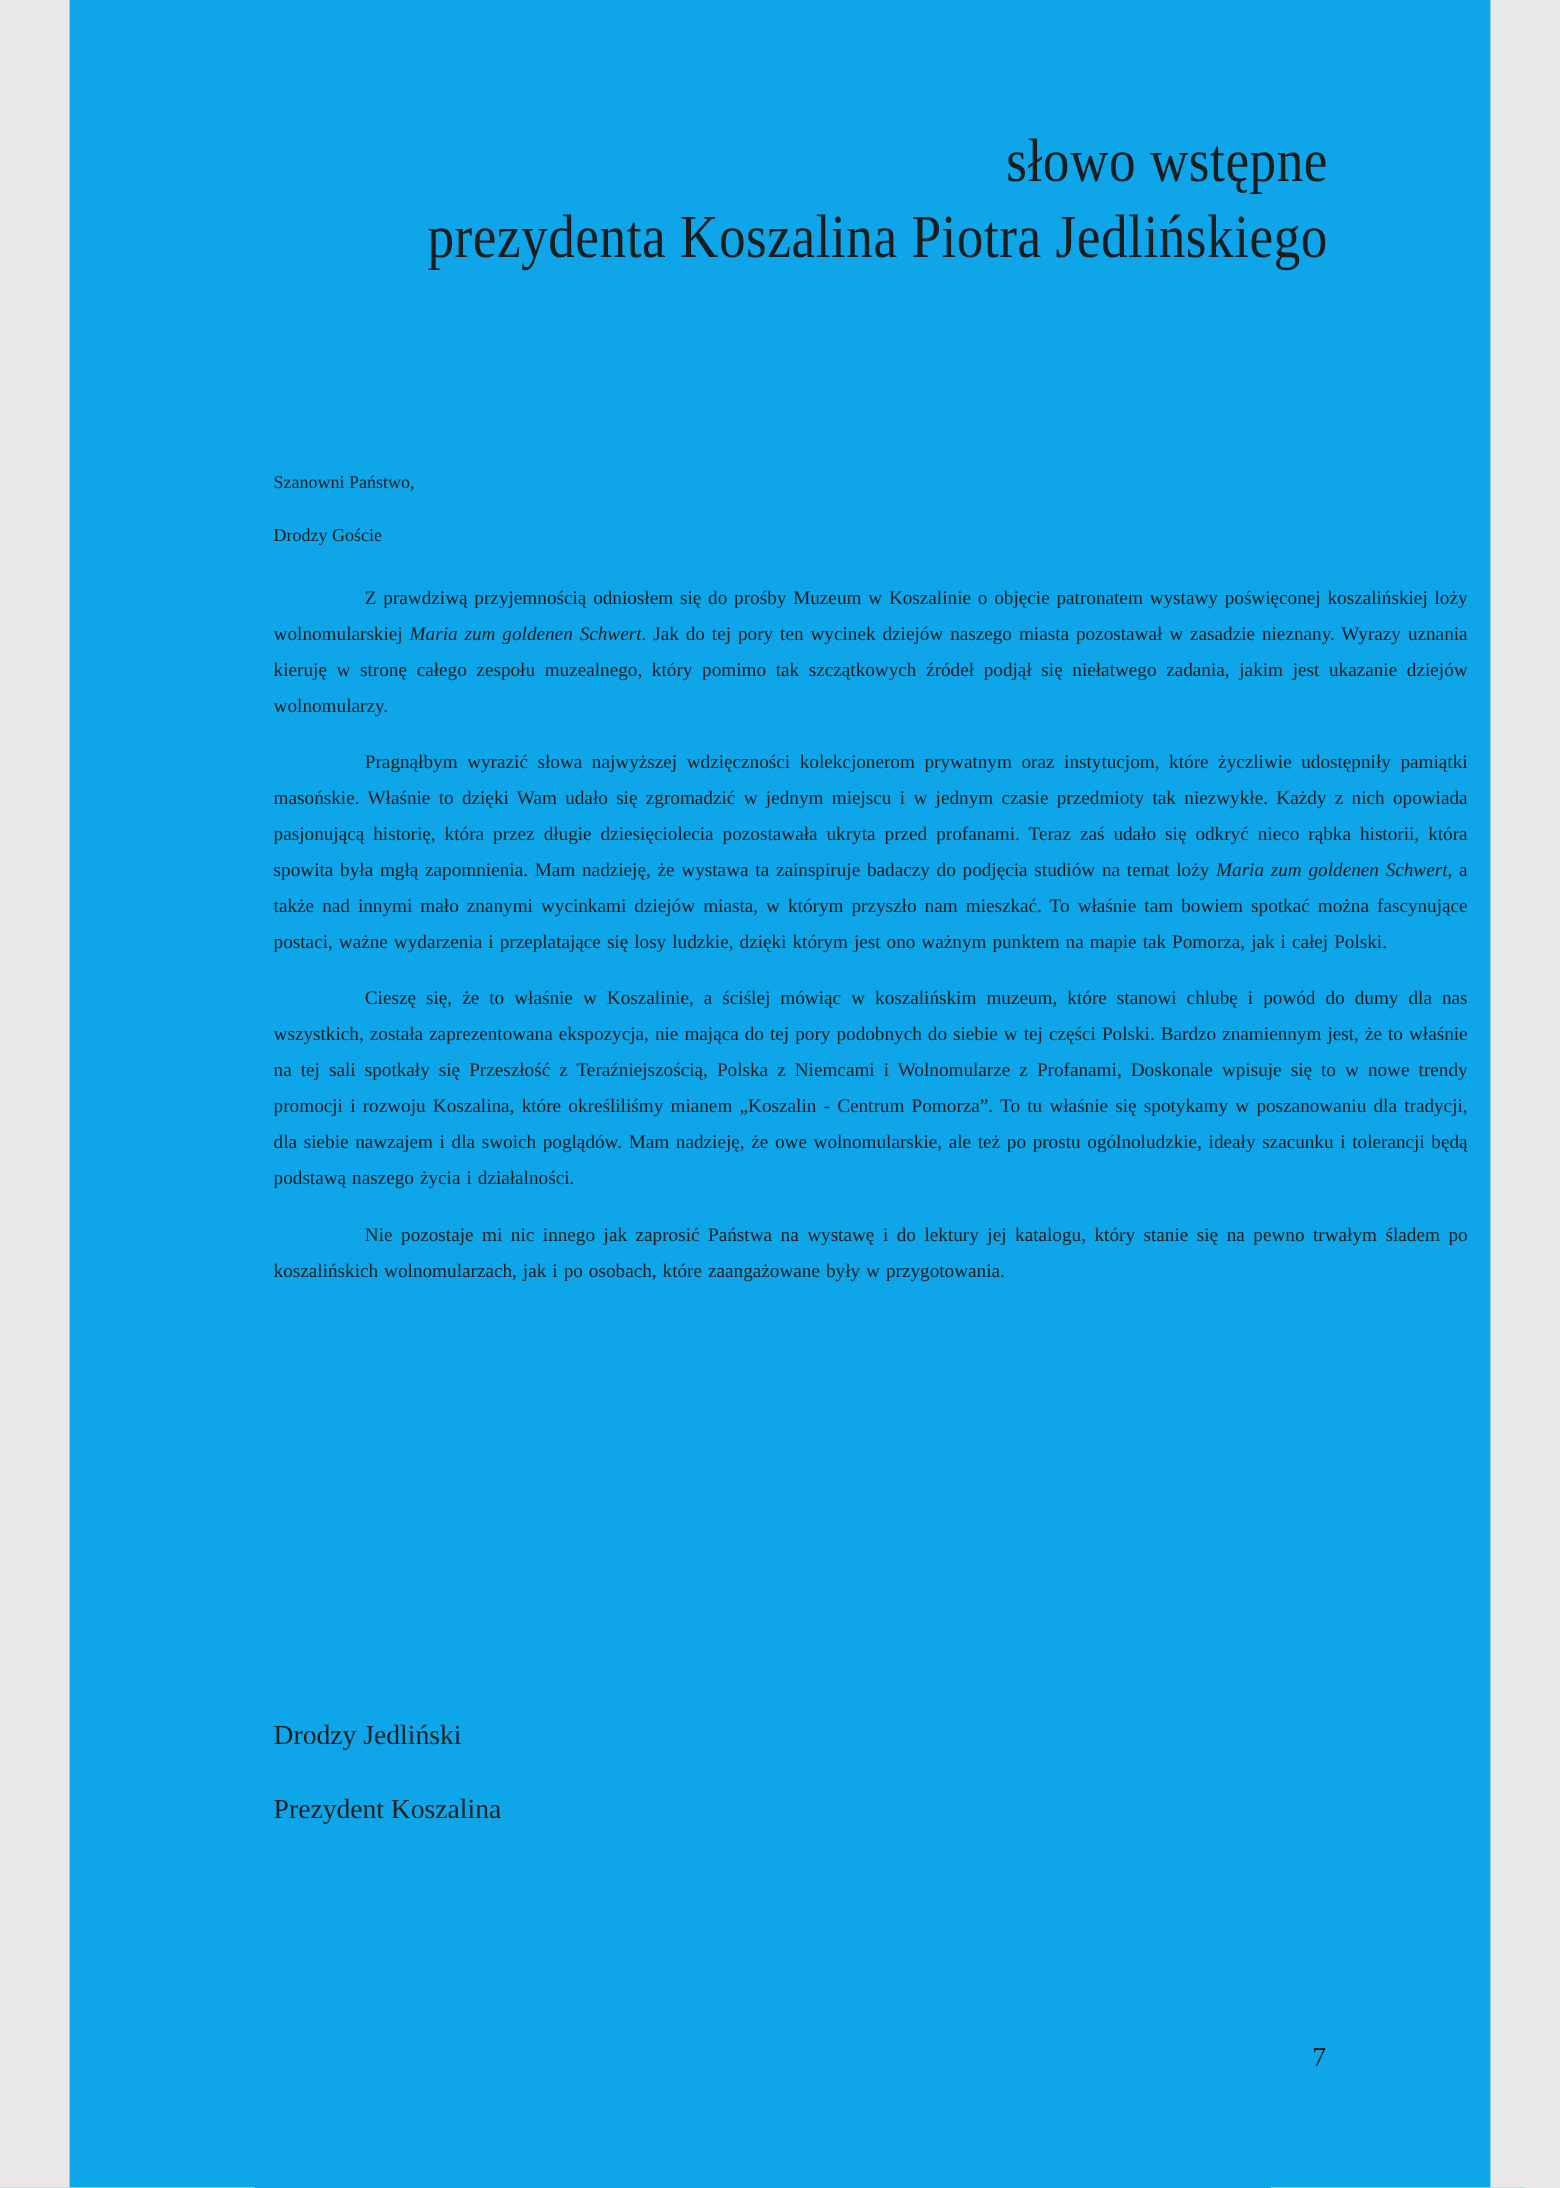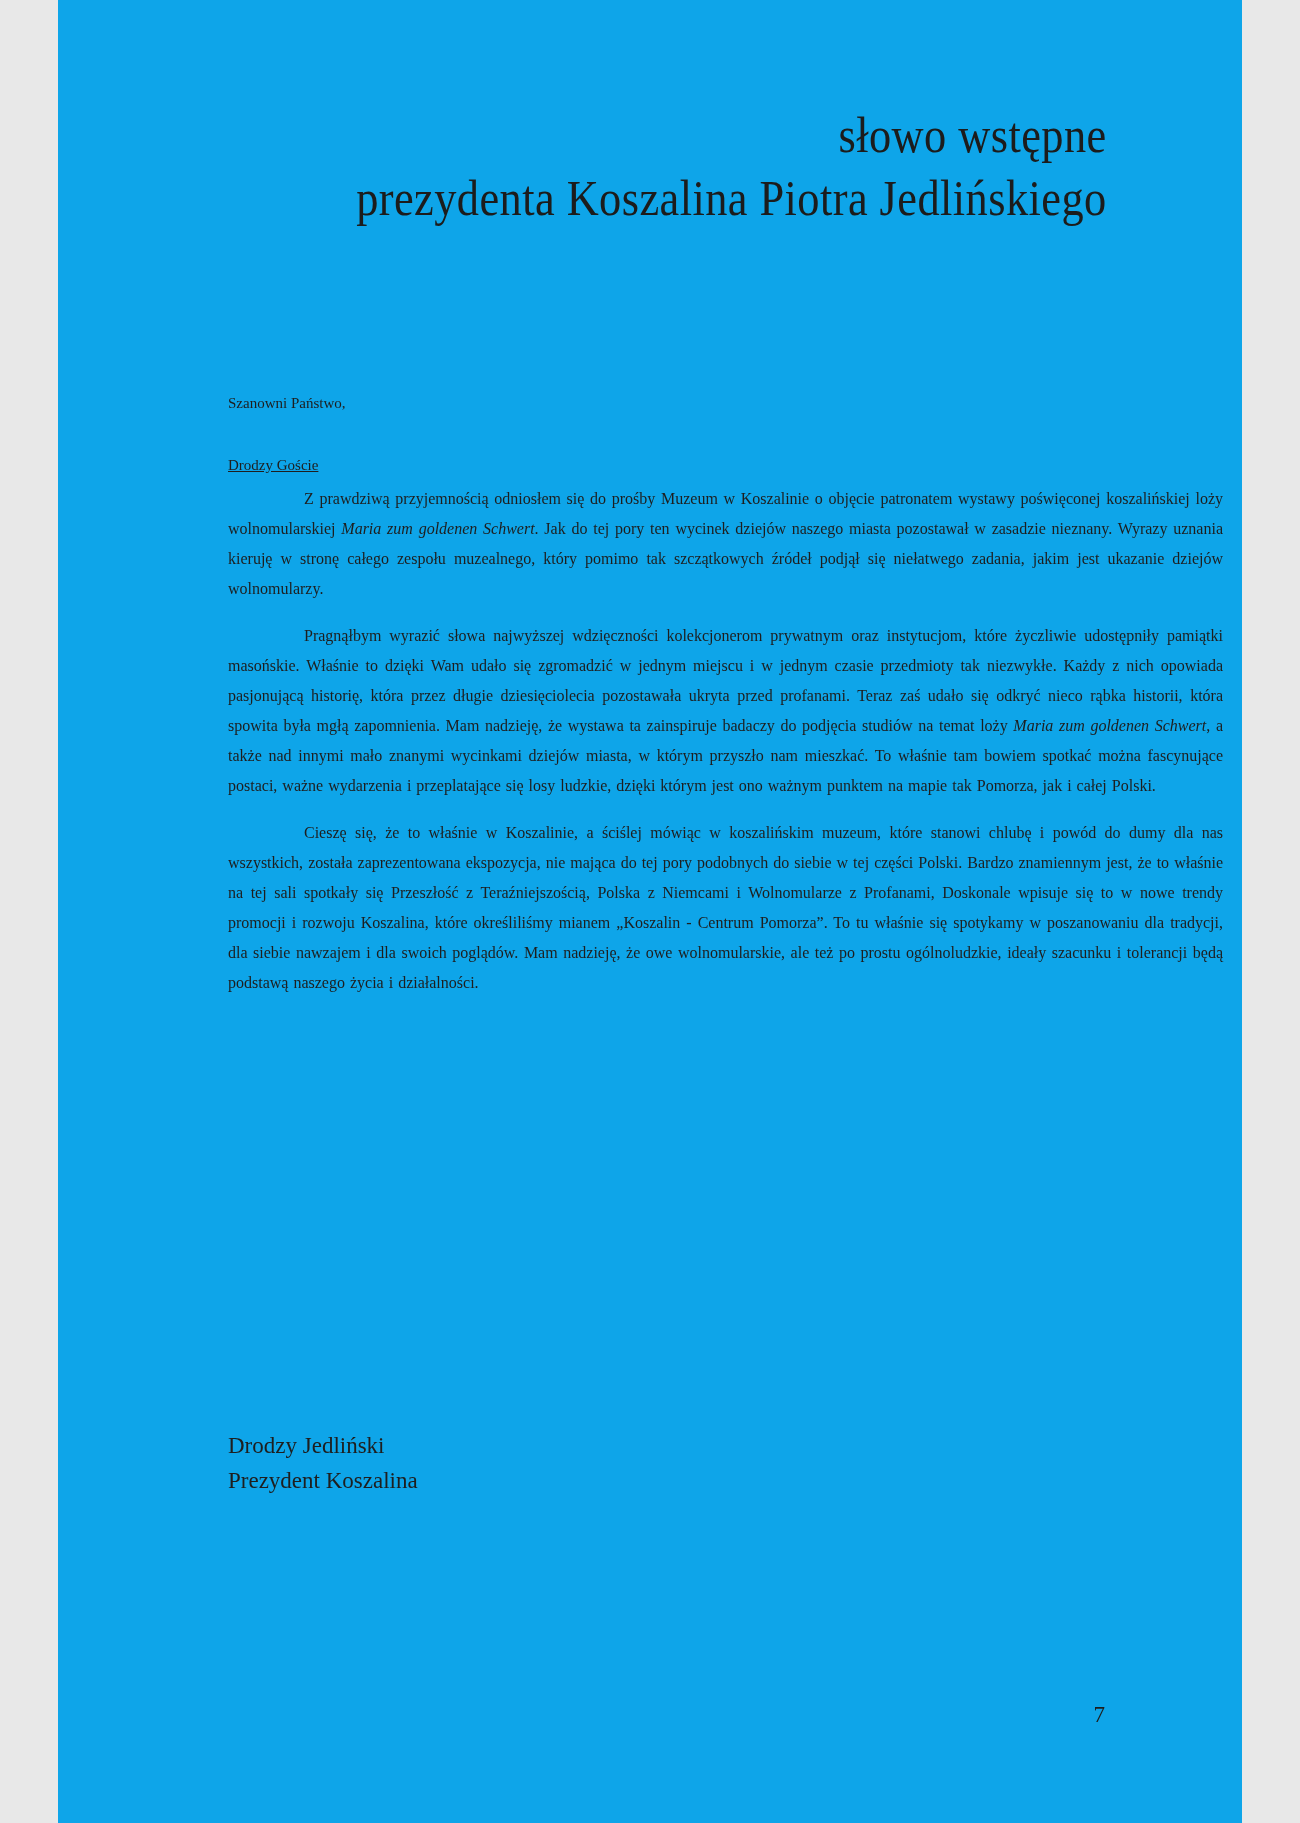--- a/index.html
+++ b/index.html
@@ -33,21 +33,21 @@
     color: #1c1c1c;
   }
   .salutation {
     position: absolute;
     left: 170px;
     width: 995px;
     font-size: 15px;
     line-height: 30px;
   }
   .salutation.first  { top: 388px; }
-  .salutation.second { top: 450px; text-decoration: underline; }
+  .salutation.second { top: 432px; }
   .letter-body {
     position: absolute;
     left: 170px;
     top: 484px;
     width: 995px;
   }
   .letter-body p {
     margin: 0 0 17px 0;
     font-size: 16px;
     line-height: 30px;
@@ -59,21 +59,21 @@
     font-style: italic;
   }
   .signature {
     position: absolute;
     left: 170px;
     top: 1431px;
     font-size: 23px;
     line-height: 30px;
   }
   .signature .sig-line + .sig-line {
-    margin-top: 5px;
+    margin-top: 32px;
     text-align: right;
   }
   .page-number {
     position: absolute;
     right: 137px;
     top: 1700px;
     width: 60px;
     text-align: right;
     font-size: 23px;
     line-height: 30px;
@@ -90,20 +90,21 @@
   </div>
 
   <div class="salutation first">Szanowni Państwo,</div>
 
   <div class="salutation second">Drodzy Goście</div>
 
   <div class="letter-body">
       <p><span>Z prawdziwą przyjemnością odniosłem się do prośby Muzeum w Koszalinie o objęcie patronatem wystawy poświęconej koszalińskiej loży wolnomularskiej </span><span class="italic">Maria zum goldenen Schwert</span><span>. Jak do tej pory ten wycinek dziejów naszego miasta pozostawał w zasadzie nieznany. Wyrazy uznania kieruję w stronę całego zespołu muzealnego, który pomimo tak szczątkowych źródeł podjął się niełatwego zadania, jakim jest ukazanie dziejów wolnomularzy.</span></p>
       <p><span>Pragnąłbym wyrazić słowa najwyższej wdzięczności kolekcjonerom prywatnym oraz instytucjom, które życzliwie udostępniły pamiątki masońskie. Właśnie to dzięki Wam udało się zgromadzić w jednym miejscu i w jednym czasie przedmioty tak niezwykłe. Każdy z nich opowiada pasjonującą historię, która przez długie dziesięciolecia pozostawała ukryta przed profanami. Teraz zaś udało się odkryć nieco rąbka historii, która spowita była mgłą zapomnienia. Mam nadzieję, że wystawa ta zainspiruje badaczy do podjęcia studiów na temat loży </span><span class="italic">Maria zum goldenen Schwert</span><span>, a także nad innymi mało znanymi wycinkami dziejów miasta, w którym przyszło nam mieszkać. To właśnie tam bowiem spotkać można fascynujące postaci, ważne wydarzenia i przeplatające się losy ludzkie, dzięki którym jest ono ważnym punktem na mapie tak Pomorza, jak i całej Polski.</span></p>
       <p><span>Cieszę się, że to właśnie w Koszalinie, a ściślej mówiąc w koszalińskim muzeum, które stanowi chlubę i powód do dumy dla nas wszystkich, została zaprezentowana ekspozycja, nie mająca do tej pory podobnych do siebie w tej części Polski. Bardzo znamiennym jest, że to właśnie na tej sali spotkały się Przeszłość z Teraźniejszością, Polska z Niemcami i Wolnomularze z Profanami, Doskonale wpisuje się to w nowe trendy promocji i rozwoju Koszalina, które określiliśmy mianem „Koszalin - Centrum Pomorza”. To tu właśnie się spotykamy w poszanowaniu dla tradycji, dla siebie nawzajem i dla swoich poglądów. Mam nadzieję, że owe wolnomularskie, ale też po prostu ogólnoludzkie, ideały szacunku i tolerancji będą podstawą naszego życia i działalności.</span></p>
+      <p><span>Nie pozostaje mi nic innego jak zaprosić Państwa na wystawę i do lektury jej katalogu, który stanie się na pewno trwałym śladem po koszalińskich wolnomularzach, jak i po osobach, które zaangażowane były w przygotowania.</span></p>
     </div>
 
   <div class="signature">
     <div class="sig-line">Drodzy Jedliński</div>
     <div class="sig-line">Prezydent Koszalina</div>
   </div>
 
   <div class="page-number">7</div>
 
 </div>

